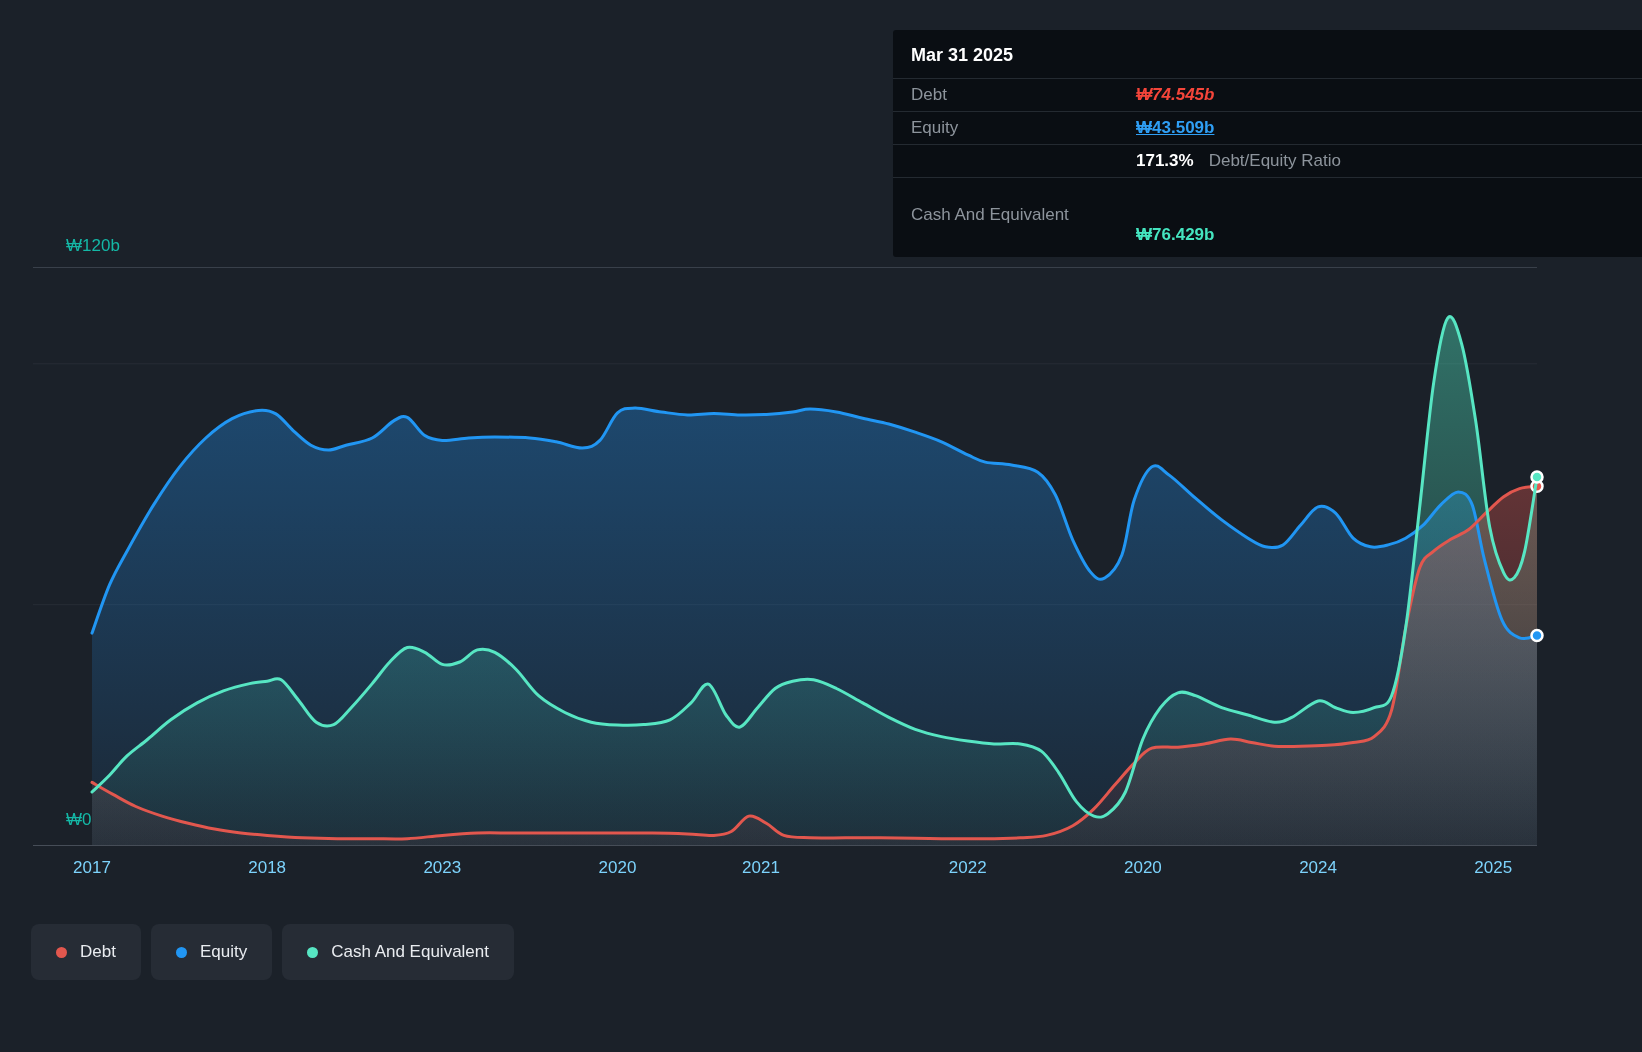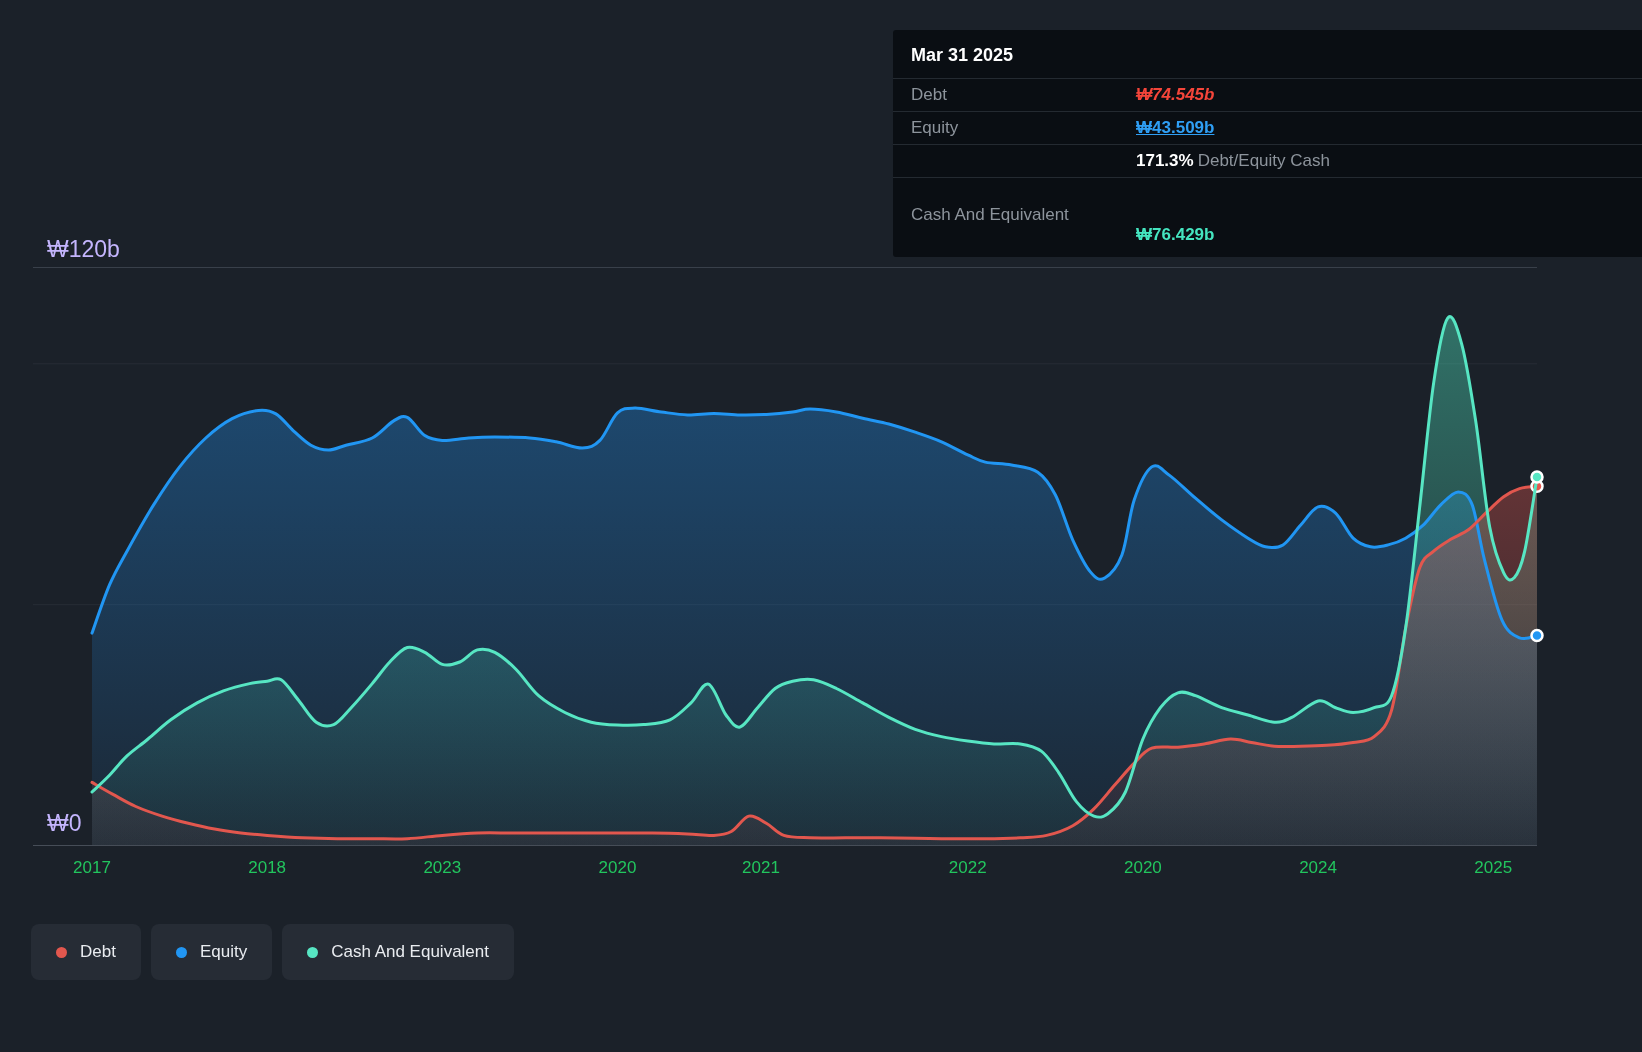--- a/index.html
+++ b/index.html
@@ -3,39 +3,39 @@
 <meta charset="utf-8">
 <style>
   html,body{margin:0;padding:0;}
   body{
     width:1642px;height:1052px;position:relative;overflow:hidden;
     background:#1b2129;color:#fff;
     font-family:"Liberation Sans","DejaVu Sans",sans-serif;
   }
   #chart-svg{position:absolute;left:0;top:0;}
 
-  .ylabel{position:absolute;font-size:23px;color:#c4b5fd;}
+  .ylabel{position:absolute;font-size:17px;color:#14b8a6;margin-left:19px;}
   .ylabel.top{left:47px;top:236px;}
   .ylabel.zero{left:47px;top:810px;}
 
   #xlabels{position:absolute;left:0;top:858px;width:100%;height:26px;}
-  .xlabel{position:absolute;top:0;transform:translateX(-50%);font-size:17px;color:#22c55e;}
+  .xlabel{position:absolute;top:0;transform:translateX(-50%);font-size:17px;color:#7dd3fc;}
 
   .tooltip{
     position:absolute;left:893px;top:30px;width:771px;box-sizing:border-box;
     background:#0a0e13;border-radius:3px;padding:2px 0 6px 0;
   }
   .tt-title{font-size:18px;font-weight:700;color:#ffffff;padding:13px 18px 12px 18px;}
   .tt-row{
     display:grid;grid-template-columns:225px 1fr;align-items:center;
     padding:6px 18px;border-top:1px solid #242a31;font-size:17px;min-height:20px;
   }
   .tt-label{color:#8d949c;}
   .tt-value{font-weight:700;}
-  .tt-ratio b{color:#fff;margin-right:4px;font-weight:700;}
+  .tt-ratio b{color:#fff;margin-right:15px;font-weight:700;}
   .tt-ratio-label{color:#8d949c;}
 
   .legend{position:absolute;left:31px;top:924px;display:flex;gap:10px;}
   .chip{
     display:flex;align-items:center;gap:13px;background:#262c35;border-radius:8px;
     height:56px;padding:0 25px;font-size:17px;color:#e9ecf0;cursor:pointer;
   }
   .dot{width:11px;height:11px;border-radius:50%;flex:0 0 auto;}
 </style>
 </head>
@@ -94,21 +94,21 @@
   <div class="tt-row">
     <span class="tt-label">Debt</span>
     <span class="tt-value" style="color: rgb(244, 69, 58); font-style: italic;">₩74.545b</span>
   </div>
   <div class="tt-row">
     <span class="tt-label">Equity</span>
     <span class="tt-value" style="color: rgb(47, 159, 245); text-decoration: underline;">₩43.509b</span>
   </div>
   <div class="tt-row">
     <span class="tt-label"></span>
-    <span class="tt-ratio"><b>171.3%</b><span class="tt-ratio-label">Debt/Equity Cash</span></span>
+    <span class="tt-ratio"><b>171.3%</b><span class="tt-ratio-label">Debt/Equity Ratio</span></span>
   </div>
   <div class="tt-row">
     <span class="tt-label">Cash And Equivalent</span>
     <span class="tt-value" style="color: rgb(69, 229, 192); margin-top: 41px;">₩76.429b</span>
   </div>
 </div>
 
 <div class="legend">
   <div class="chip">
     <span class="dot" style="background-color: rgb(226, 87, 78);"></span>

